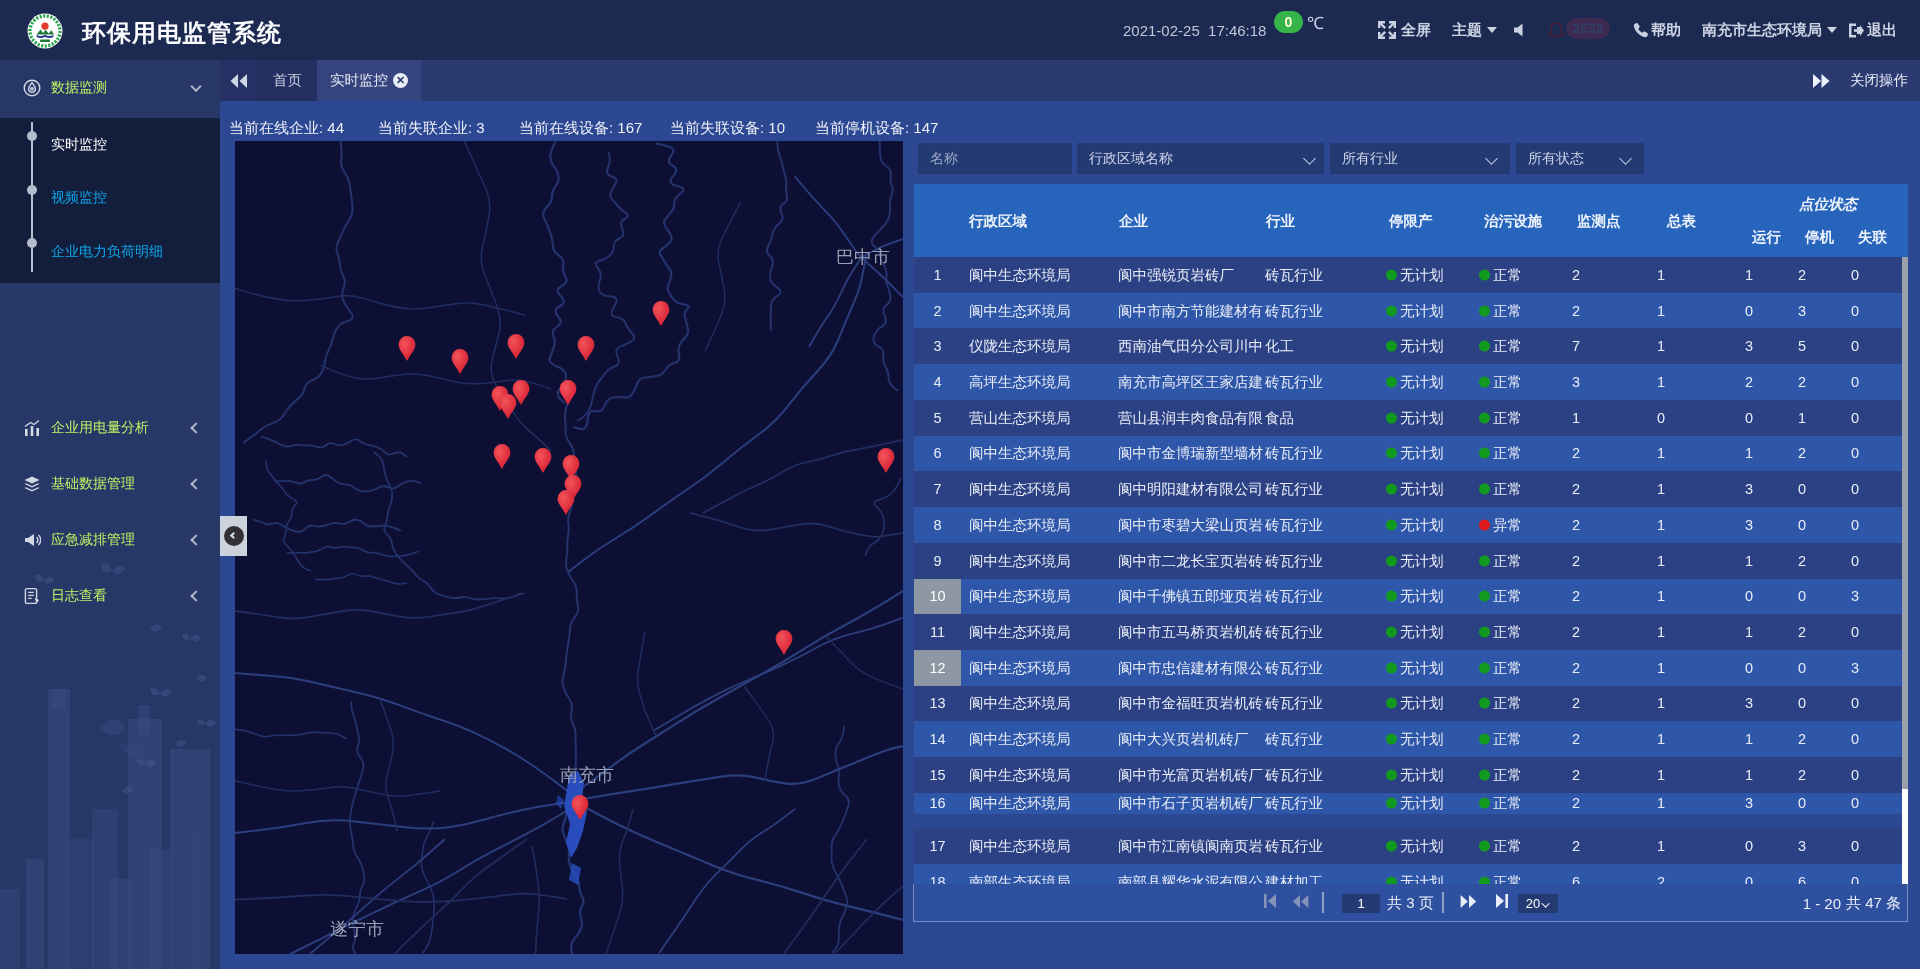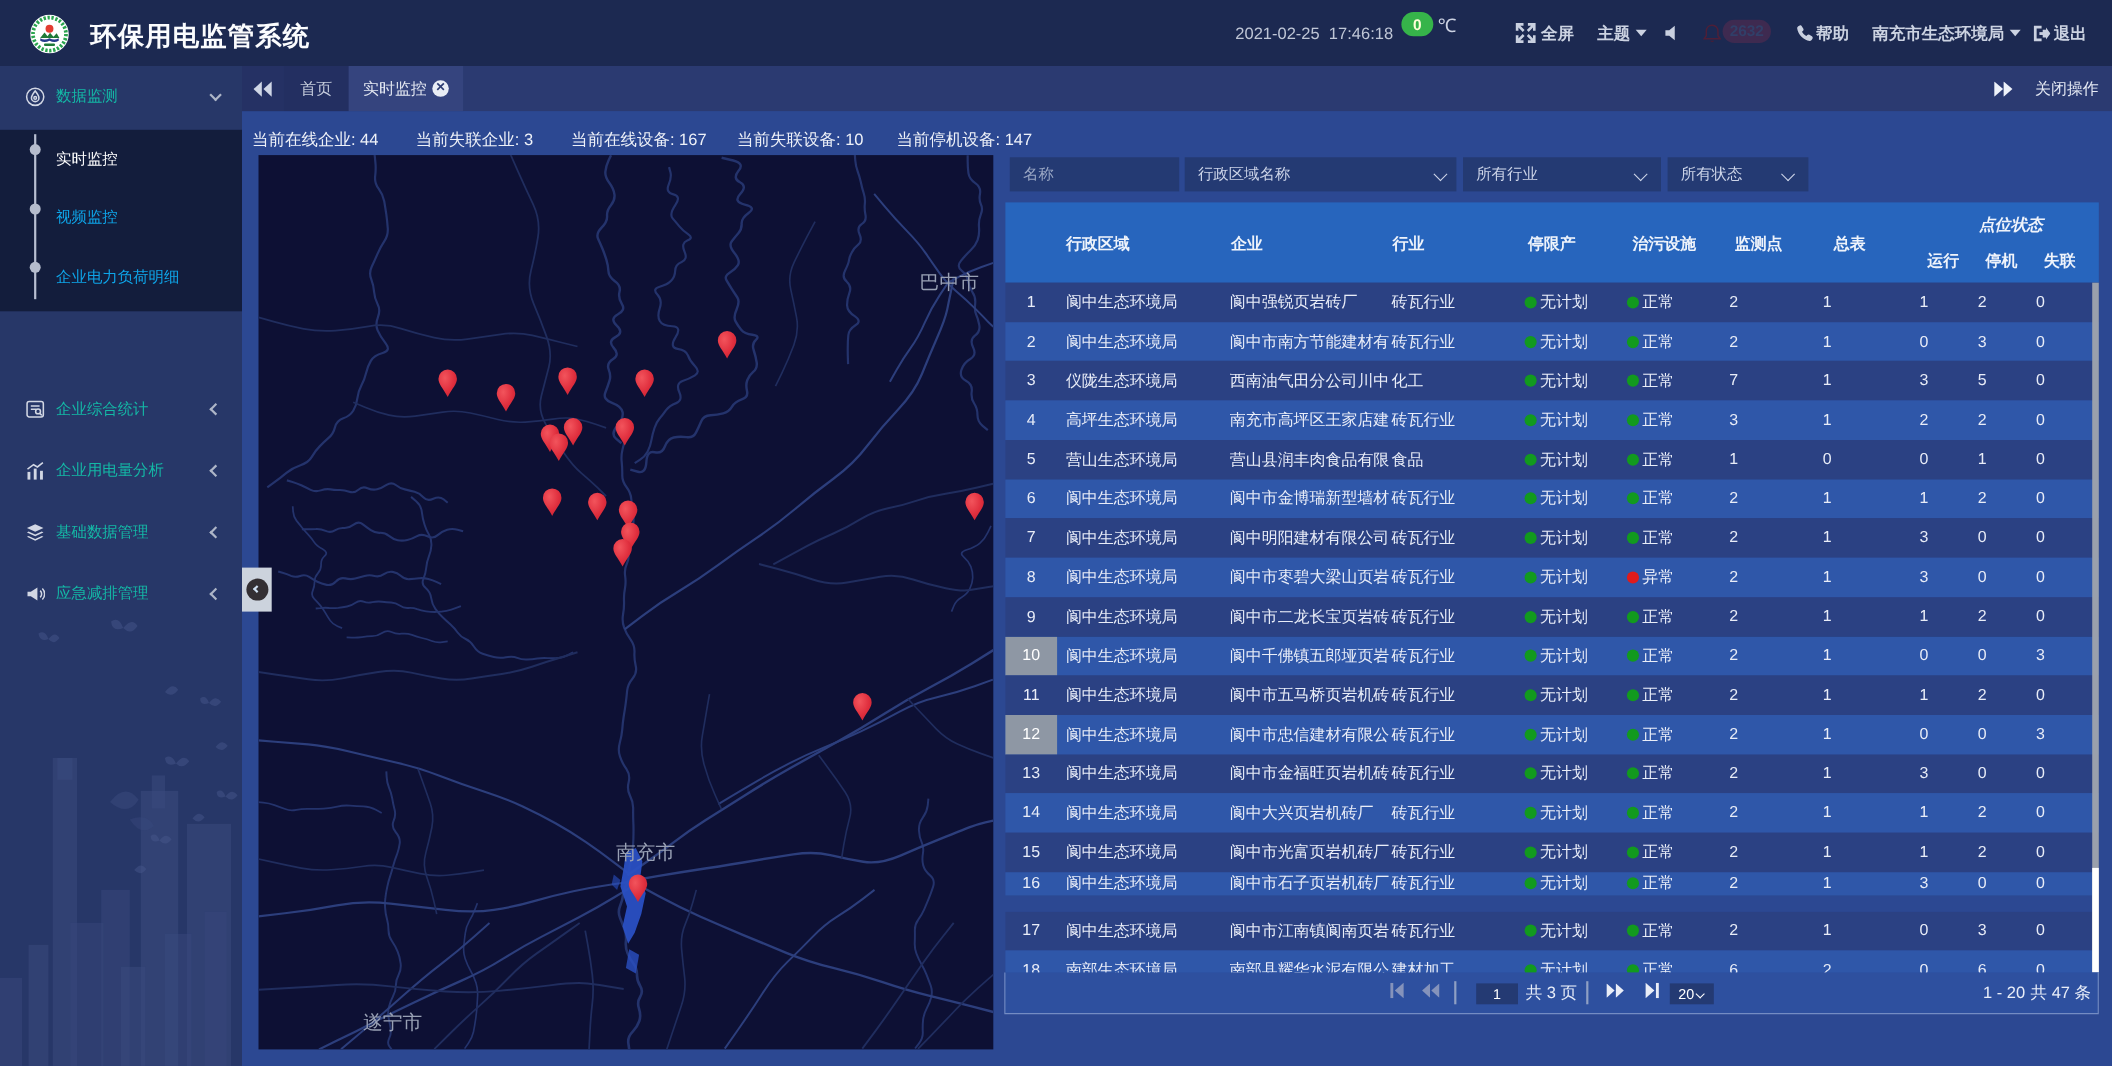--- a/index.html
+++ b/index.html
@@ -6,21 +6,21 @@
 * { margin:0; padding:0; box-sizing:border-box; }
 html,body { width:1920px; height:969px; overflow:hidden; background:#2c4892; font-family:"Liberation Sans",sans-serif; position:relative; }
 
 #hdr { position:absolute; left:0; top:0; width:1920px; height:60px; background:#1c2951; z-index:30; }
 #hdr .ttl { position:absolute; left:82px; top:17px; font-size:24px; font-weight:bold; color:#fbfcfe; letter-spacing:1px; }
 .hitem { position:absolute; top:0; height:60px; display:flex; align-items:center; color:#ccd3e2; font-size:15px; font-weight:bold; }
 
 #side { position:absolute; left:0; top:60px; width:220px; height:909px; background:#273768; overflow:hidden; }
 #side .dark { position:absolute; left:0; top:58px; width:220px; height:165px; background:#131d3c; }
 .mrow { position:absolute; left:0; width:220px; height:56px; }
-.mtxt { position:absolute; left:51px; top:50%; transform:translateY(-50%); font-size:14px; color:#14b8a6; }
+.mtxt { position:absolute; left:51px; top:50%; transform:translateY(-50%); font-size:14px; color:#bef264; }
 .mico { position:absolute; left:23px; top:50%; transform:translateY(-50%); }
 .mchev { position:absolute; right:20px; top:50%; transform:translateY(-50%); width:8px; height:8px; border-left:2px solid #aeb6c8; border-bottom:2px solid #aeb6c8; transform-origin:center; }
 .chevL { transform:translateY(-50%) rotate(45deg); }
 .chevD { transform:translateY(-70%) rotate(-45deg); }
 .stxt { position:absolute; left:51px; font-size:14px; color:#0ea5e9; }
 .sdot { position:absolute; left:27px; width:10px; height:10px; border-radius:50%; background:#b5bccd; }
 
 #tabs { position:absolute; left:220px; top:60px; width:1700px; height:41px; background:#2b3a71; }
 .tab { position:absolute; top:0; height:41px; display:flex; align-items:center; justify-content:center; font-size:14.5px;text-align:center; }
 
@@ -471,30 +471,20 @@
 
   <div class="mrow" style="top:0">
       <svg class="mico" width="18" height="18" viewBox="0 0 18 18" fill="none" stroke="#d2d7e4" stroke-width="1.4">
 <circle cx="9" cy="9" r="7.8"></circle>
         <path d="M9,3.6 C11,6.4 12.4,8 12.4,10 a3.4,3.4 0 0 1 -6.8,0 C5.6,8 7,6.4 9,3.6 Z"></path>
         <circle cx="9" cy="10" r="1.2"></circle>
 </svg>
       <span class="mtxt">数据监测</span>
       <span class="mchev chevD"></span>
     </div>
-  <div class="mrow" style="top:284px">
-      <svg class="mico" width="18" height="18" viewBox="0 0 18 18" fill="none" stroke="#d2d7e4" stroke-width="1.4">
-<rect x="1.6" y="2" width="14.8" height="14" rx="2"></rect>
-        <path d="M5,6 L13,6 M5,9 L10,9"></path>
-        <circle cx="11.6" cy="11" r="2.2"></circle>
-        <path d="M13.2,12.6 L15,14.6"></path>
-</svg>
-      <span class="mtxt">企业综合统计</span>
-      <span class="mchev chevL"></span>
-    </div>
   <div class="mrow" style="top:340px">
       <svg class="mico" width="18" height="18" viewBox="0 0 18 18" fill="#d2d7e4">
 <rect x="2" y="10" width="2.6" height="7"></rect>
         <rect x="7.7" y="7" width="2.6" height="10"></rect>
         <rect x="13.4" y="9" width="2.6" height="8"></rect>
 <path d="M2,7.5 L7.5,3.5 L11,5.5 L16,1.5" stroke="#d2d7e4" stroke-width="1.4" fill="none"></path>
 </svg>
       <span class="mtxt">企业用电量分析</span>
       <span class="mchev chevL"></span>
     </div>
@@ -506,20 +496,29 @@
 </svg>
       <span class="mtxt">基础数据管理</span>
       <span class="mchev chevL"></span>
     </div>
   <div class="mrow" style="top:452px">
       <svg class="mico" width="18" height="18" viewBox="0 0 18 18" fill="none" stroke="#d2d7e4" stroke-width="1.4">
 <path d="M2,7 L5,7 L11,3 L11,15 L5,11 L2,11 Z" fill="#d2d7e4" stroke="none"></path>
 <path d="M13.5,6 a4,4 0 0 1 0,6 M15.5,4 a7,7 0 0 1 0,10"></path>
 </svg>
       <span class="mtxt">应急减排管理</span>
+      <span class="mchev chevL"></span>
+    </div>
+  <div class="mrow" style="top:508px">
+      <svg class="mico" width="18" height="18" viewBox="0 0 18 18" fill="none" stroke="#d2d7e4" stroke-width="1.4">
+<rect x="2.4" y="1.6" width="11.2" height="14.8" rx="1.5"></rect>
+        <path d="M5.2,5.4 L10.8,5.4 M5.2,8.4 L10.8,8.4 M5.2,11.4 L8.6,11.4"></path>
+<path d="M11.5,11 L16,13 L13.8,16.5 Z" fill="#d2d7e4" stroke="none"></path>
+</svg>
+      <span class="mtxt">日志查看</span>
       <span class="mchev chevL"></span>
     </div>
   <svg width="220" height="280" viewBox="0 0 220 280" style="position:absolute;left:0;bottom:0;opacity:0.95">
 <g fill="#3c4c80">
 <rect x="48" y="0" width="22" height="280" opacity="0.5"></rect>
 <rect x="52" y="-10" width="14" height="30" opacity="0.5"></rect>
 <rect x="128" y="30" width="34" height="250" opacity="0.55"></rect>
 <rect x="138" y="16" width="12" height="30" opacity="0.5"></rect>
 <rect x="295" y="0" width="0" height="0"></rect>
 <rect x="92" y="120" width="26" height="160" opacity="0.45"></rect>

